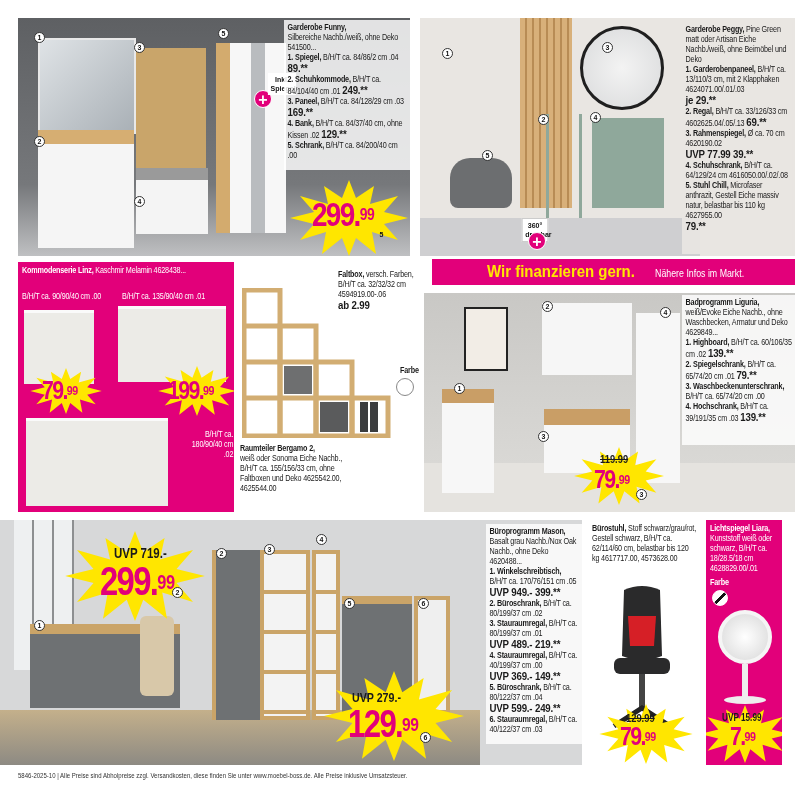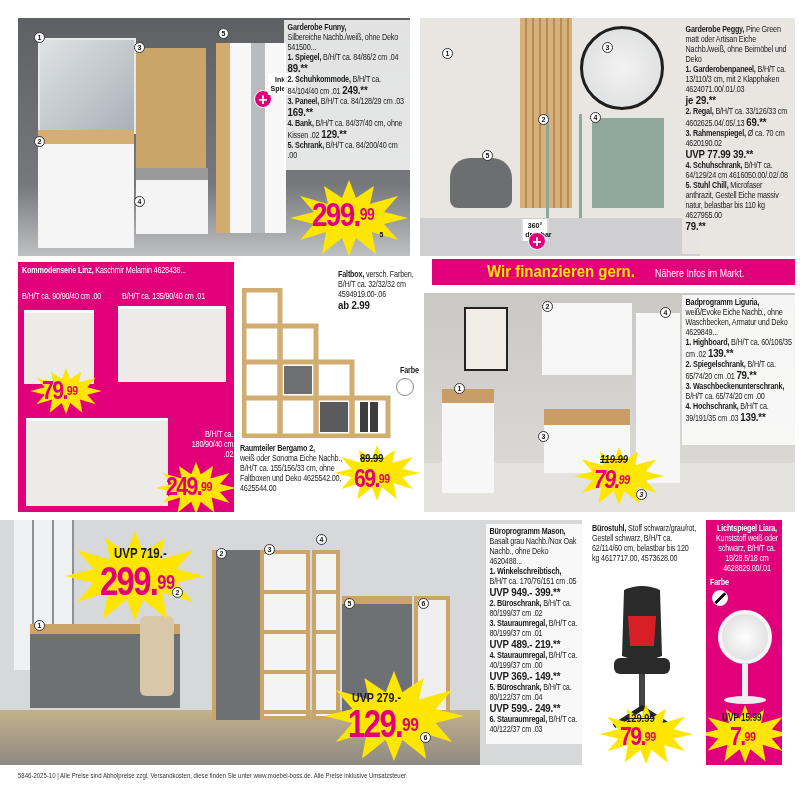--- a/index.html
+++ b/index.html
@@ -94,25 +94,25 @@
   <div class="furn" style="left:6px;top:48px;width:70px;height:74px;background:#ecebe7;border-top:3px solid #fafafa;"></div>
   <div class="furn" style="left:100px;top:44px;width:108px;height:76px;background:#ecebe7;border-top:3px solid #fafafa;"></div>
   <div class="furn" style="left:8px;top:156px;width:142px;height:88px;background:#ecebe7;border-top:3px solid #fafafa;"></div>
   <div class="txt" style="left:166px;top:168px;width:56px;color:#fff;text-align:right;">B/H/T ca. 180/90/40 cm .02</div>
   <div class="burst" style="left:8px;top:106px;width:80px;height:46px;">
     <svg width="80" height="46" viewBox="0 0 118 76">
         <polygon points="59,0 66,18 84,6 80,24 108,16 94,32 118,38 94,44 108,60 82,52 86,74 66,58 59,76 52,58 32,74 36,52 10,60 24,44 0,38 24,32 10,16 38,24 34,6 52,18" fill="#ffe600"></polygon>
       </svg>
     <div class="price" style="left:16px;top:8px;font-size:26px;line-height:28px;"><span>79.</span><sup>99</sup></div>
   </div>
-  <div class="burst" style="left:132px;top:200px;width:92px;height:52px;">
-    <svg width="92" height="52" viewBox="0 0 118 76">
-        <polygon points="59,0 66,18 84,6 80,24 108,16 94,32 118,38 94,44 108,60 82,52 86,74 66,58 59,76 52,58 32,74 36,52 10,60 24,44 0,38 24,32 10,16 38,24 34,6 52,18" fill="#ffe600"></polygon>
-      </svg>
-    <div class="price" style="left:16px;top:10px;font-size:26px;line-height:28px;"><span>249.</span><sup>99</sup></div>
+  <div class="burst" style="left:134px;top:104px;width:90px;height:50px;">
+    <svg width="90" height="50" viewBox="0 0 118 76">
+        <polygon points="59,0 66,18 84,6 80,24 108,16 94,32 118,38 94,44 108,60 82,52 86,74 66,58 59,76 52,58 32,74 36,52 10,60 24,44 0,38 24,32 10,16 38,24 34,6 52,18" fill="#ffe600"></polygon>
+      </svg>
+    <div class="price" style="left:16px;top:10px;font-size:26px;line-height:28px;"><span>199.</span><sup>99</sup></div>
   </div>
 </div>
 
 <div class="panel" style="left:238px;top:262px;width:182px;height:250px;background:#ffffff;">
   <div class="furn" style="left:4px;top:26px;width:150px;height:150px;">
     <svg width="150" height="150" viewBox="0 0 150 150">
       <g fill="none" stroke="#d2ad72" stroke-width="5">
         <rect x="2" y="2" width="36" height="146"></rect>
         <rect x="38" y="38" width="36" height="110"></rect>
         <rect x="74" y="74" width="36" height="74"></rect>
@@ -129,27 +129,20 @@
   </div>
   <div class="txt" style="left:100px;top:8px;width:90px;">
     <b>Faltbox,</b> <span>versch. Farben, B/H/T ca. 32/32/32 cm 4594919.00-.06</span><br>
     <span class="big">ab 2.99</span>
   </div>
   <div class="txt" style="left:162px;top:104px;font-weight:bold;">Farbe</div>
   <div style="position:absolute;left:158px;top:116px;width:18px;height:18px;border-radius:50%;border:1.5px solid #888;background:#fff;"></div>
   <div class="txt" style="left:2px;top:182px;width:120px;">
     <b>Raumteiler Bergamo 2,</b><br>
     <span>weiß oder Sonoma Eiche Nachb., B/H/T ca. 155/156/33 cm, ohne Faltboxen und Deko 4625542.00, 4625544.00</span>
-  </div>
-  <div class="burst" style="left:96px;top:178px;width:86px;height:66px;">
-    <svg width="86" height="66" viewBox="0 0 118 76">
-        <polygon points="59,0 66,18 84,6 80,24 108,16 94,32 118,38 94,44 108,60 82,52 86,74 66,58 59,76 52,58 32,74 36,52 10,60 24,44 0,38 24,32 10,16 38,24 34,6 52,18" fill="#ffe600"></polygon>
-      </svg>
-    <div class="old" style="left:26px;top:12px;">89.99</div>
-    <div class="price" style="left:20px;top:24px;font-size:26px;line-height:28px;"><span>69.</span><sup>99</sup></div>
   </div>
 </div>
 
 <div style="position:absolute;left:432px;top:259px;width:363px;height:26px;background:#e2007a;text-align:center;white-space:nowrap;">
   <span style="display:inline-block;color:#ffe600;font-weight:bold;font-size:17px;line-height:26px;transform:scaleX(0.88);">Wir finanzieren gern.</span>
   <span style="display:inline-block;color:#fff;font-size:10px;line-height:26px;transform:scaleX(0.88);">Nähere Infos im Markt.</span>
 </div>
 
 <div class="panel" style="left:424px;top:293px;width:371px;height:219px;background:#cfcfcd;">
   <div class="furn" style="left:0;top:0;width:371px;height:170px;background:linear-gradient(180deg,#c9c8c5,#d9d8d5);"></div>
@@ -164,21 +157,21 @@
   <div class="num" style="left:114px;top:138px;">3</div>
   <div class="num" style="left:236px;top:14px;">4</div>
   <div class="txt txtbox" style="left:258px;top:2px;width:130px;height:150px;">
     <b>Badprogramm Liguria,</b><br>
     <span>weiß/Evoke Eiche Nachb., ohne Waschbecken, Armatur und Deko 4629849...</span><br>
     <b>1. Highboard,</b> <span>B/H/T ca. 60/106/35 cm .02</span> <span class="big">139.**</span><br>
     <b>2. Spiegelschrank,</b> <span>B/H/T ca. 65/74/20 cm .01</span> <span class="big">79.**</span><br>
     <b>3. Waschbeckenunterschrank,</b> <span>B/H/T ca. 65/74/20 cm .00</span><br>
     <b>4. Hochschrank,</b> <span>B/H/T ca. 39/191/35 cm .03</span> <span class="big">139.**</span>
   </div>
-  <div class="burst" style="left:150px;top:150px;width:90px;height:66px;font-style:italic;">
+  <div class="burst" style="left:150px;top:150px;width:90px;height:66px;">
     <svg width="90" height="66" viewBox="0 0 118 76">
         <polygon points="59,0 66,18 84,6 80,24 108,16 94,32 118,38 94,44 108,60 82,52 86,74 66,58 59,76 52,58 32,74 36,52 10,60 24,44 0,38 24,32 10,16 38,24 34,6 52,18" fill="#ffe600"></polygon>
       </svg>
     <div class="old" style="left:26px;top:10px;">119.99</div>
     <div class="price" style="left:20px;top:22px;font-size:26px;line-height:28px;"><span>79.</span><sup>99</sup></div>
     <div class="num" style="left:62px;top:46px;">3</div>
   </div>
 </div>
 
 <div class="panel" style="left:0;top:520px;width:582px;height:245px;background:#d7d8d9;">
@@ -240,21 +233,21 @@
   </div>
   <div class="burst" style="left:8px;top:184px;width:96px;height:60px;">
     <svg width="96" height="60" viewBox="0 0 118 76">
         <polygon points="59,0 66,18 84,6 80,24 108,16 94,32 118,38 94,44 108,60 82,52 86,74 66,58 59,76 52,58 32,74 36,52 10,60 24,44 0,38 24,32 10,16 38,24 34,6 52,18" fill="#ffe600"></polygon>
       </svg>
     <div class="old" style="left:28px;top:8px;">129.99</div>
     <div class="price" style="left:22px;top:18px;font-size:26px;line-height:28px;"><span>79.</span><sup>99</sup></div>
   </div>
 </div>
 
-<div class="panel" style="left:706px;top:520px;width:76px;height:245px;background:#e2007a;text-align:center;">
+<div class="panel" style="left:706px;top:520px;width:76px;height:245px;background:#e2007a;">
   <div class="txt" style="left:4px;top:4px;width:84px;color:#fff;">
     <b>Lichtspiegel Liara,</b> <span>Kunststoff weiß oder schwarz, B/H/T ca. 18/28.5/18 cm 4628829.00/.01</span>
   </div>
   <div class="txt" style="left:4px;top:58px;color:#fff;font-weight:bold;">Farbe</div>
   <div style="position:absolute;left:6px;top:70px;width:16px;height:16px;border-radius:50%;background:linear-gradient(135deg,#fff 45%,#111 45% 60%,#fff 60%);border:1px solid #fff;"></div>
   <div class="furn" style="left:12px;top:90px;width:54px;height:54px;border-radius:50%;background:radial-gradient(#ffffff,#d7d7d7);border:4px solid #f5f5f5;"></div>
   <div class="furn" style="left:36px;top:144px;width:6px;height:34px;background:#eee;"></div>
   <div class="furn" style="left:18px;top:176px;width:42px;height:8px;border-radius:50%;background:#eee;"></div>
   <div class="burst" style="left:-6px;top:184px;width:90px;height:60px;">
     <svg width="90" height="60" viewBox="0 0 118 76">

